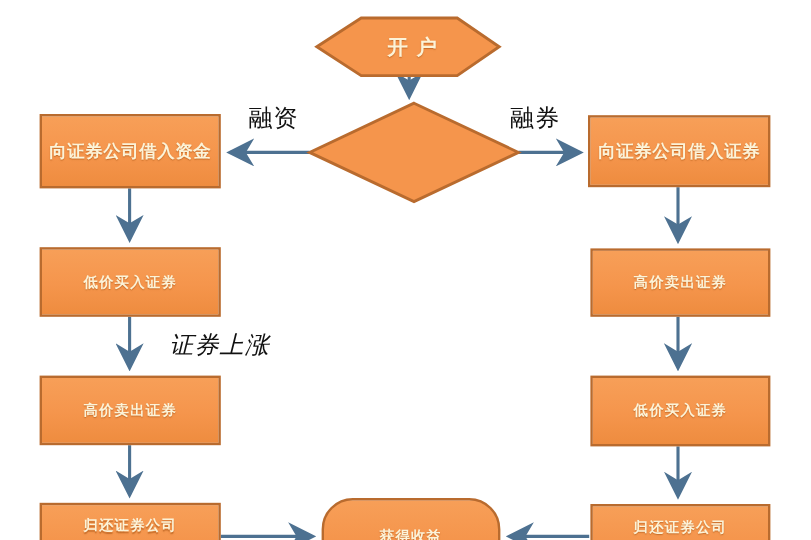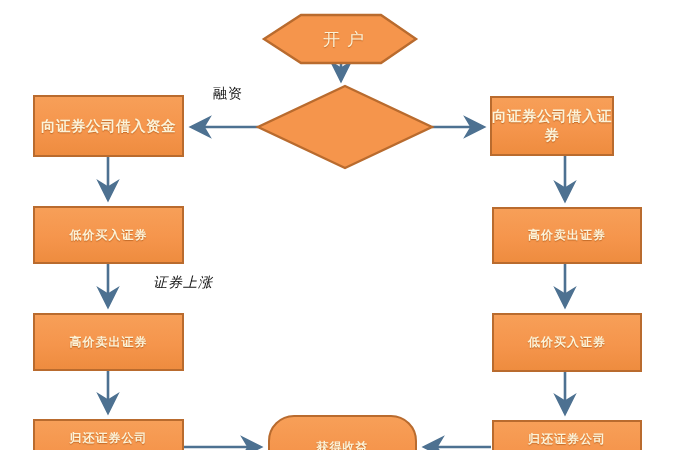--- a/index.html
+++ b/index.html
@@ -43,29 +43,29 @@
     text-shadow:0 1px 1px rgba(170,85,20,.65);
     text-align:center;
   }
   .box.small{font-size:14.5px;letter-spacing:0.5px;}
   .box.cut{align-items:center;padding-bottom:20px;}
   .rounded{border-radius:26px;}
   .shape-text{
     position:absolute;
     display:flex;align-items:center;justify-content:center;
     color:var(--node-text,#FCF3D8);
-    font-weight:normal;font-size:16px;
+    font-weight:bold;font-size:16px;
     text-shadow:0 1px 1px rgba(170,85,20,.65);
     text-align:center;
   }
   .shape-text.start{font-size:17px;letter-spacing:7px;padding-left:7px;}
   .edge-label{
     position:absolute;
     color:var(--label-text,#111);
-    font-size:14px;font-weight:500;
+    font-size:20px;font-weight:500;
     text-align:center;
     letter-spacing:1px;
     white-space:nowrap;
   }
 </style>
 </head>
 <body>
 
 <div class="stage">
 
@@ -89,27 +89,28 @@
     <line class="wire" x1="491" y1="447" x2="425" y2="447" marker-end="url(#ah)"></line>
 
     <polygon class="shp" points="264,39 301,15 381,15 416,39 381,63 301,63"></polygon>
 
     <polygon class="shp" points="345,86 432,127 345,168 258,127"></polygon>
   </svg>
 
   <div class="shape-text start" style="left:264px;top:15px;width:152px;height:48px;">开户</div>
 
   <div class="edge-label" style="left:198px;top:85px;width:60px;">融资</div>
+  <div class="edge-label" style="left:416px;top:85px;width:60px;">融券</div>
   <div class="edge-label" style="left:128px;top:274px;width:110px;font-style:italic;">证券上涨</div>
 
   <div class="box small" style="left:33px;top:95px;width:151px;height:62px;">向证券公司借入资金</div>
   <div class="box" style="left:33px;top:206px;width:151px;height:58px;">低价买入证券</div>
   <div class="box" style="left:33px;top:313px;width:151px;height:58px;">高价卖出证券</div>
   <div class="box cut" style="left:33px;top:419px;width:151px;height:58px;">归还证券公司</div>
 
-  <div class="box small" style="left:490px;top:96px;width:124px;height:60px;">向证券公司借入证券</div>
+  <div class="box small" style="left:490px;top:96px;width:152px;height:60px;">向证券公司借入证券</div>
   <div class="box" style="left:492px;top:207px;width:150px;height:57px;">高价卖出证券</div>
   <div class="box" style="left:492px;top:313px;width:150px;height:59px;">低价买入证券</div>
   <div class="box cut" style="left:492px;top:420px;width:150px;height:58px;">归还证券公司</div>
 
   <div class="box rounded" style="left:268px;top:415px;width:149px;height:64px;">获得收益</div>
 
 </div>
 
 </body></html>

